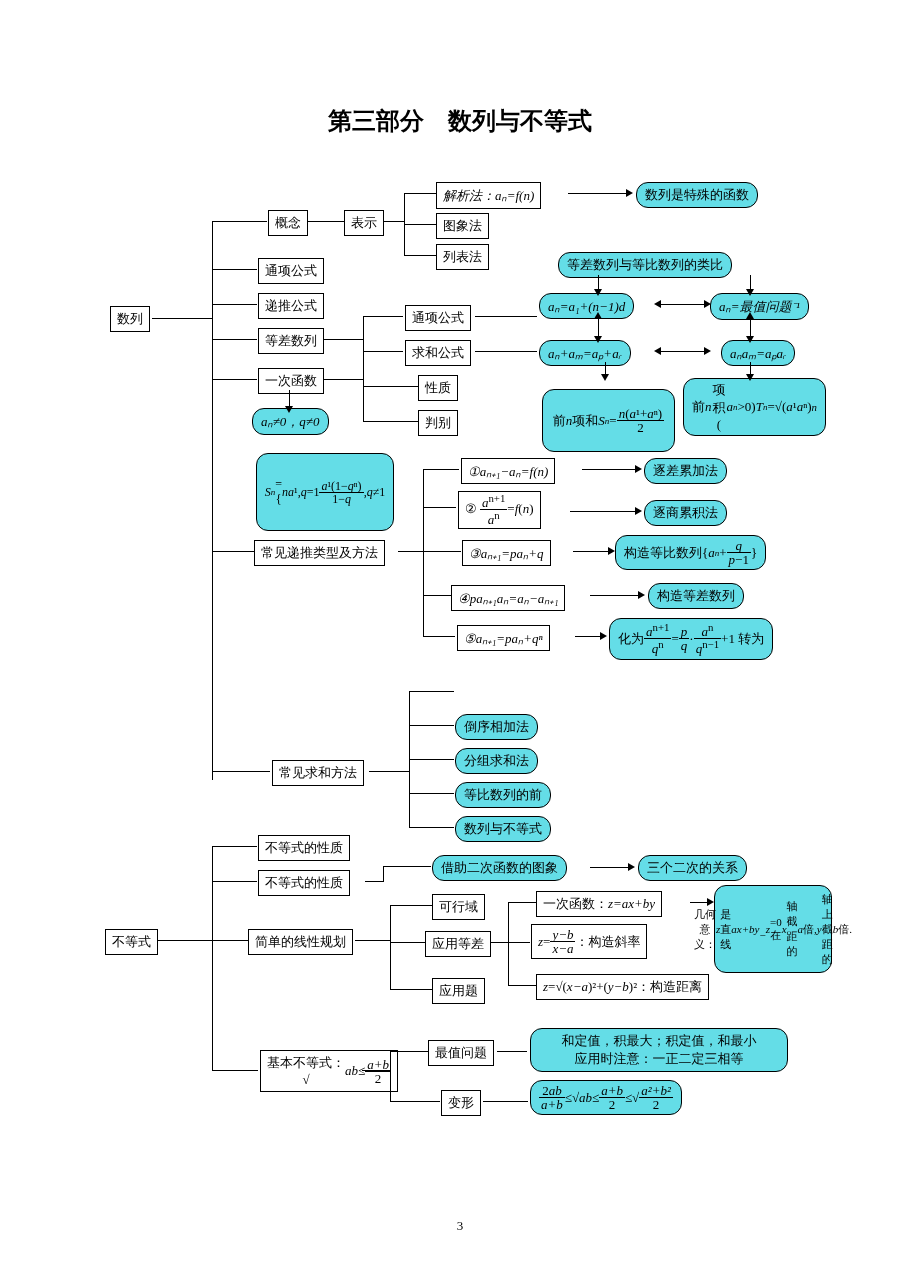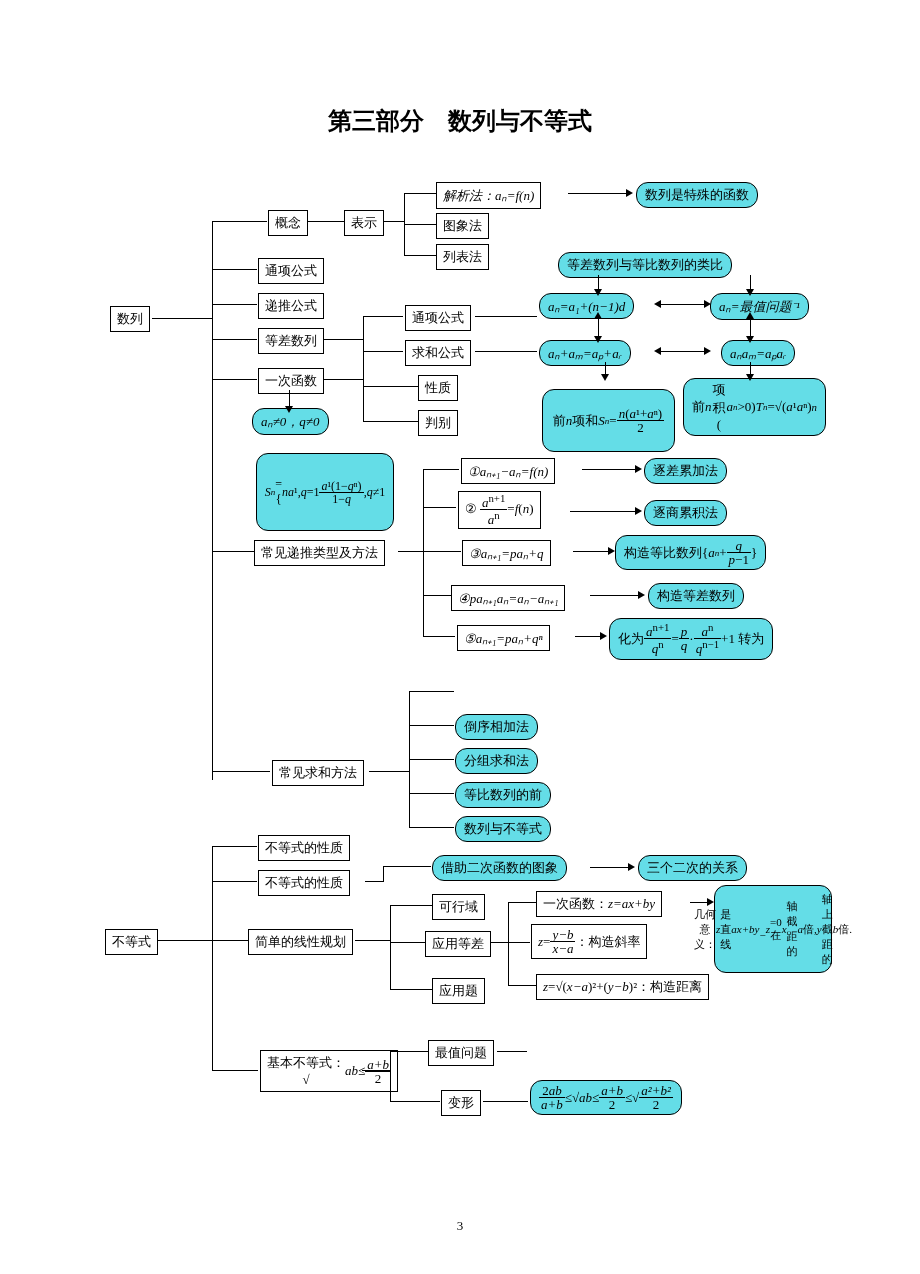--- a/index.html
+++ b/index.html
@@ -259,20 +259,23 @@
         <span class="fnum"><span class="em">a+b</span></span>
         <span class="fden">2</span>
       </span>
 </div>
 <div class="box" style="left:428px;top:1040px">
       <span>最值问题</span>
     </div>
 <div class="box" style="left:441px;top:1090px">
       <span>变形</span>
     </div>
+<div class="pill pillw" style="left:530px;top:1028px;width:240px">
+和定值，积最大；积定值，和最小<br>应用时注意：一正二定三相等
+</div>
 <div class="pill" style="left:530px;top:1080px">
 <span class="frac">
         <span class="fnum">2<span class="em">ab</span></span>
         <span class="fden"><span class="em">a+b</span></span>
       </span>≤√<span class="em">ab</span>≤<span class="frac">
         <span class="fnum"><span class="em">a+b</span></span>
         <span class="fden">2</span>
       </span>≤√<span class="frac">
         <span class="fnum"><span class="em">a²+b²</span></span>
         <span class="fden">2</span>

